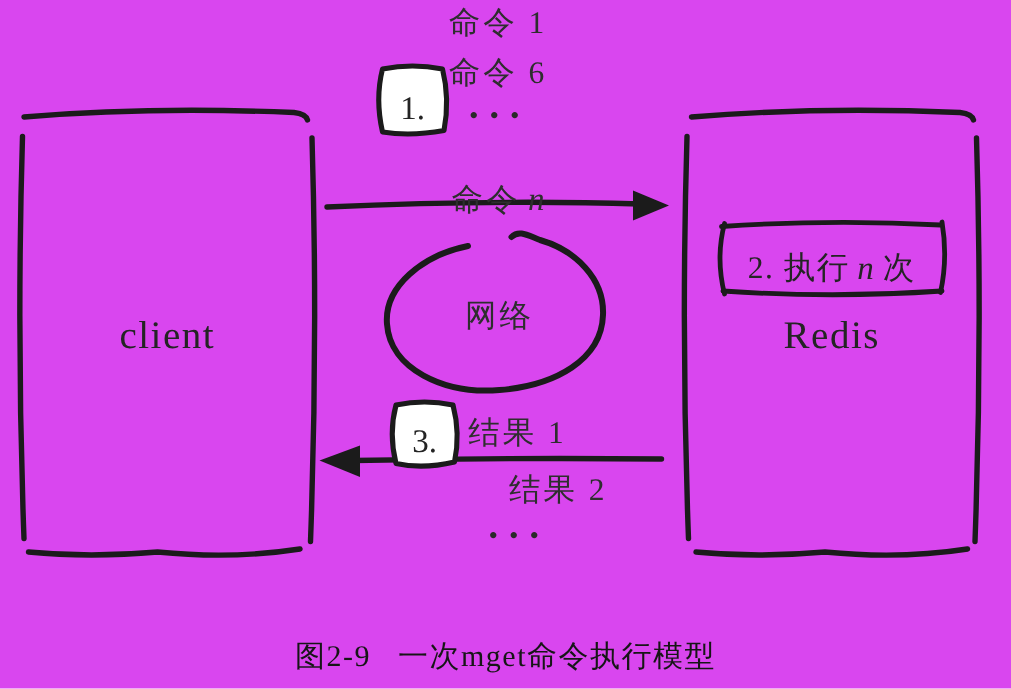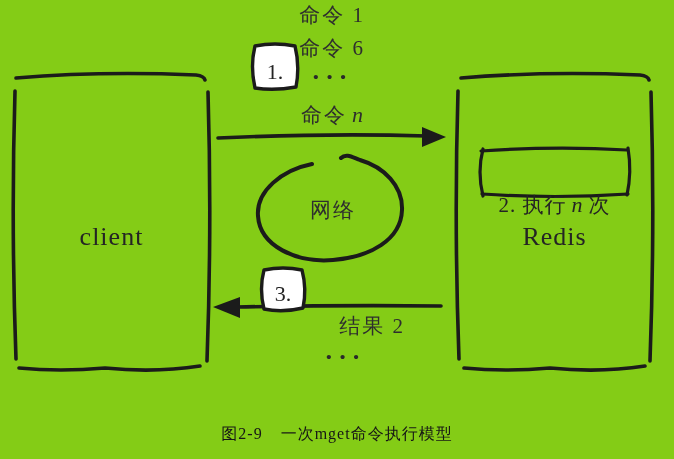--- a/index.html
+++ b/index.html
@@ -1,41 +1,41 @@
 <!DOCTYPE html>
 <html><head>
 <meta charset="utf-8">
 <style>
   html,body{margin:0;padding:0;background:#fff;}
   .stage{
     position:relative;
     width:674px;height:459px;
-    background:#84cc16;
+    background:#d946ef;
     font-family:"Liberation Serif", serif;
     color:#222;
     overflow:hidden;
   }
   .strokes{position:absolute;left:0;top:0;width:674px;height:459px;}
   .lbl{position:absolute;line-height:1;white-space:nowrap;}
   .cn{font-size:21px;color:#2e2e2e;letter-spacing:2px;}
   .ctr{text-align:center;}
   .varn{font-style:italic;font-size:22px;letter-spacing:0;margin-left:5px;}
   .dots{font-size:26px;font-weight:bold;letter-spacing:5px;color:#2a2a2a;}
-  .nodelabel{font-size:26px;color:#242424;letter-spacing:1px;margin-top:13px;}
+  .nodelabel{font-size:26px;color:#242424;letter-spacing:1px;}
   .badge-txt{
     position:absolute;display:flex;align-items:center;justify-content:center;
     font-size:22px;color:#242424;padding-top:5px;
   }
   .exec-txt{
-    position:absolute;display:flex;align-items:center;justify-content:center;
-    font-size:21px;color:#242424;letter-spacing:1px;margin-top:32px;
+    position:absolute;display:flex;align-items:flex-end;justify-content:center;
+    font-size:21px;color:#242424;letter-spacing:1px;
   }
   .caption{
     position:absolute;left:0;top:424px;width:674px;
-    text-align:center;font-size:16px;color:#161616;letter-spacing:1px;
+    text-align:center;font-size:20px;color:#161616;letter-spacing:1px;
   }
   .caption .gap{display:inline-block;width:18px;}
 </style>
 </head>
 <body>
 
 <div class="stage">
 
   <svg class="strokes" viewBox="0 0 674 459" fill="none" stroke-linecap="round" stroke-linejoin="round">
 
@@ -73,36 +73,37 @@
     <path d="M255 46 Q275 42 295 46 Q300 66 296 87 Q274 91 255 88 Q250 66 255 46 Z" fill="#ffffff" stroke-width="3.4" stroke="#1b1b1b"></path>
 
     <path d="M264 270 Q283 266 302 270 Q307 289 303 308 Q282 313 264 309 Q259 289 264 270 Z" fill="#ffffff" stroke-width="3.4" stroke="#1b1b1b"></path>
 
     <path d="M312 164 C 282 170, 256 191, 258 216 C 260 246, 296 263, 333 260 C 370 257, 401 240, 402 210 C 403 186, 384 167, 360 160 C 352 157, 346 153, 341 158" stroke-width="4" stroke="#1b1b1b"></path>
   </svg>
 
   <div class="lbl cn ctr" style="left:262px;top:5px;width:140px;">命令 1</div>
   <div class="lbl cn ctr" style="left:262px;top:38px;width:140px;">命令 6</div>
   <div class="lbl dots ctr" style="left:262px;top:64px;width:140px;">···</div>
-  <div class="lbl cn ctr" style="left:262px;top:104px;width:140px;"><span>命令</span><span class="varn">n</span></div>
+  <div class="lbl cn ctr" style="left:262px;top:122px;width:140px;"><span>命令</span><span class="varn">n</span></div>
 
   <div class="badge-txt" style="left:252px;top:43px;width:46px;height:47px;">1.</div>
 
   <div class="lbl nodelabel ctr" style="left:15px;top:211px;width:193px;">client</div>
 
   <div class="lbl nodelabel ctr" style="left:458px;top:211px;width:193px;">Redis</div>
 
   <div class="lbl cn ctr" style="left:293px;top:200px;width:80px;">网络</div>
 
   <div class="exec-txt" style="left:480px;top:154px;width:149px;height:38px;">
       <span>2. 执行</span>
       <span class="varn">n</span>
       <span style="margin-left:6px;">次</span>
     </div>
 
   <div class="badge-txt" style="left:261px;top:267px;width:44px;height:44px;">3.</div>
 
+  <div class="lbl cn ctr" style="left:285px;top:278px;width:120px;">结果 1</div>
   <div class="lbl cn ctr" style="left:285px;top:316px;width:120px;text-align:right;">结果 2</div>
   <div class="lbl dots ctr" style="left:285px;top:344px;width:120px;">···</div>
 
   <div class="caption"><span>图2-9</span><span class="gap"></span><span>一次mget命令执行模型</span></div>
 
 </div>
 
 </body></html>

